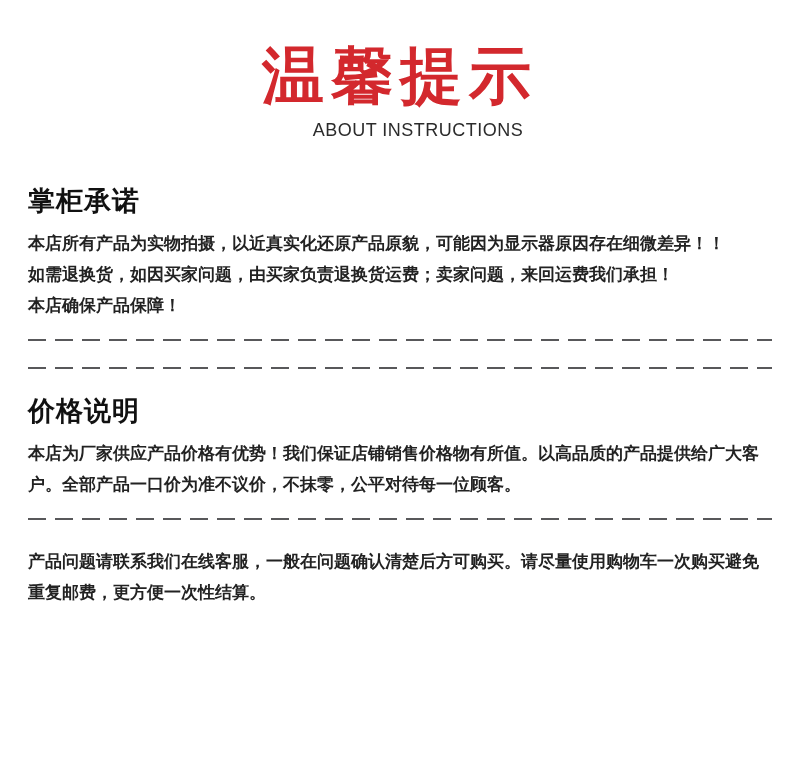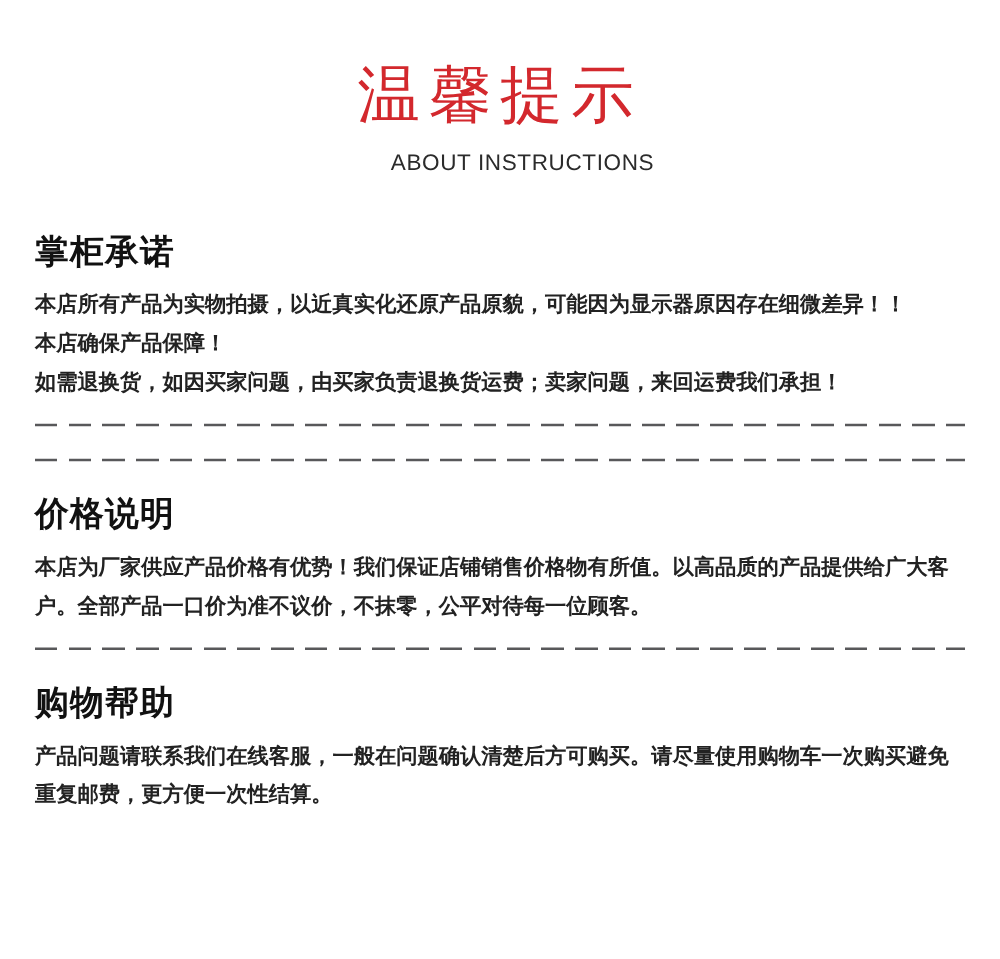--- a/index.html
+++ b/index.html
@@ -13,23 +13,23 @@
     height: 767px;
     background: #ffffff;
     box-sizing: border-box;
     overflow: hidden;
   }
   .hero {
     text-align: center;
     padding-top: 46px;
   }
   .hero-title {
-    font-size: 50px;
+    font-size: 62px;
     line-height: 60px;
-    font-weight: 400;
+    font-weight: 700;
     color: #d3282d;
     letter-spacing: 7px;
   }
   .hero-subtitle {
     margin-top: 13px;
     font-size: 18px;
     line-height: 22px;
     color: #2b2b2b;
     letter-spacing: 0.5px;
     margin-left: 36px;
@@ -76,42 +76,41 @@
     <div class="hero-title" style="color: rgb(211, 40, 45);">温馨提示</div>
     <div class="hero-subtitle">ABOUT INSTRUCTIONS</div>
   </div>
 
   <div class="content">
 
     <div class="section">
       <div class="section-heading">掌柜承诺</div>
       <div class="section-body">
           <div class="line">本店所有产品为实物拍摄，以近真实化还原产品原貌，可能因为显示器原因存在细微差异！！</div>
+          <div class="line">如需退换货，如因买家问题，由买家负责退换货运费；卖家问题，来回运费我们承担！</div>
           <div class="line">本店确保产品保障！</div>
-          <div class="line">如需退换货，如因买家问题，由买家负责退换货运费；卖家问题，来回运费我们承担！</div>
         </div>
     </div>
 
     <div class="divider"></div>
 
     <div class="section">
     </div>
 
     <div class="divider"></div>
 
     <div class="section">
       <div class="section-heading">价格说明</div>
       <div class="section-body">
           <div class="line">本店为厂家供应产品价格有优势！我们保证店铺销售价格物有所值。以高品质的产品提供给广大客户。全部产品一口价为准不议价，不抹零，公平对待每一位顾客。</div>
         </div>
     </div>
 
     <div class="divider"></div>
 
     <div class="section">
-      <div class="section-heading">购物帮助</div>
       <div class="section-body">
           <div class="line">产品问题请联系我们在线客服，一般在问题确认清楚后方可购买。请尽量使用购物车一次购买避免重复邮费，更方便一次性结算。</div>
         </div>
     </div>
 
   </div>
 </div>
 
 </body></html>

